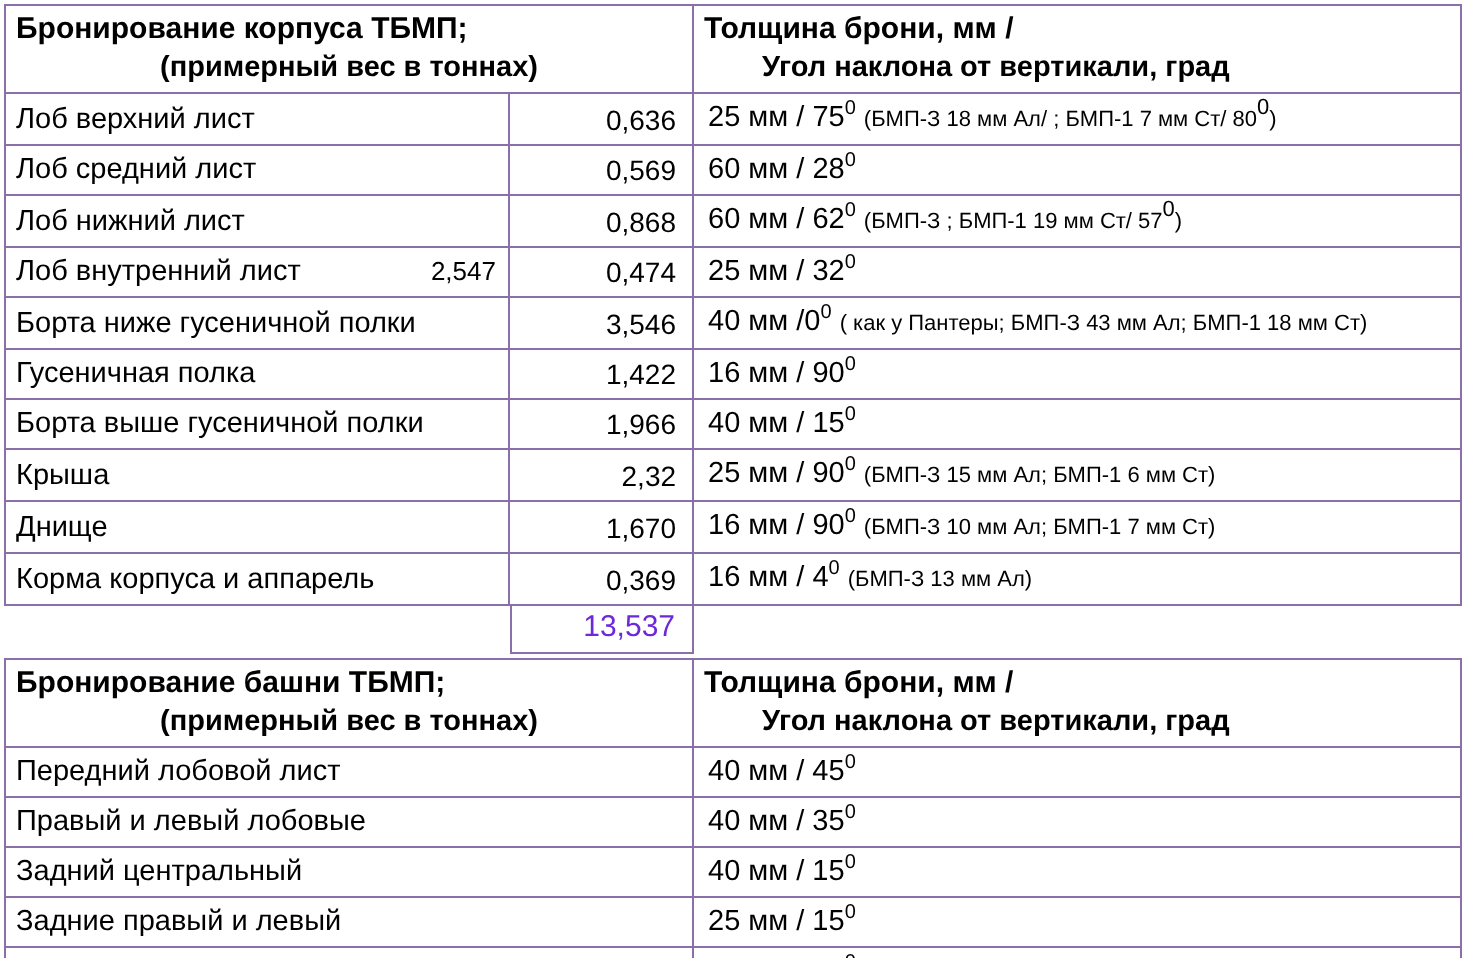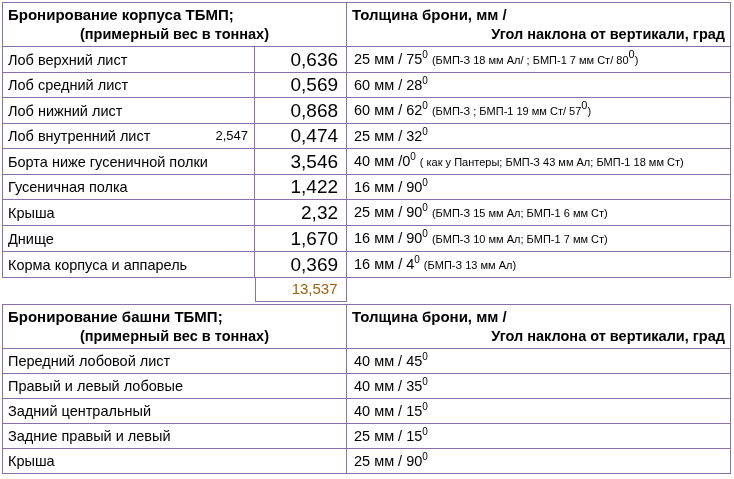--- a/index.html
+++ b/index.html
@@ -47,21 +47,21 @@
   }
   .hdr-sub {
     font-size: 14.5px;
     font-weight: bold;
     padding: 0 5px 3px 5px;
     line-height: 18px;
     text-align: center;
     white-space: nowrap;
   }
   .hdr-sub.right-ind {
-    text-align: right;
+    text-align: left;
     padding-left: 34px;
   }
   .hdr-cell-noborder-bottom { border-bottom: none !important; }
   .hdr-cell-noborder-top { border-top: none !important; }
 
   .name-cell {
     position: relative;
     font-size: 14.5px;
     padding: 3px 5px 3px 5px;
     line-height: 18px;
@@ -69,21 +69,21 @@
   }
   .name-cell .sub {
     font-size: 13px;
     position: absolute;
     right: 6px;
     bottom: 3px;
     color: #000;
   }
   .val-cell {
     text-align: right;
-    font-size: 19px;
+    font-size: 14px;
     padding: 3px 8px 3px 5px;
     line-height: 18px;
     white-space: nowrap;
   }
   .desc-cell {
     font-size: 14.5px;
     padding: 3px 5px 3px 7px;
     line-height: 18px;
     white-space: nowrap;
   }
@@ -95,21 +95,21 @@
     vertical-align: super;
     line-height: 0;
   }
   .total-row td {
     border: none;
     background: #ffffff;
   }
   .total-box {
     border: 1px solid #8a6fa8;
     border-top: none;
-    color: #a16207;
+    color: #6d28d9;
     font-size: 15px;
     text-align: right;
     padding: 2px 8px 3px 5px;
     line-height: 18px;
   }
   .blank-cell { border: none !important; background: #ffffff; }
 </style>
 </head>
 <body>
 
@@ -204,20 +204,31 @@
           <div class="name-cell">Гусеничная полка</div>
         </td>
         <td>
           <div class="val-cell">1,422</div>
         </td>
         <td>
           <div class="desc-cell"><span>16 мм / 90</span><sup>0</sup></div>
         </td>
       </tr>
 
+      <tr class="row-h">
+        <td>
+          <div class="name-cell">Борта выше гусеничной полки</div>
+        </td>
+        <td>
+          <div class="val-cell">1,966</div>
+        </td>
+        <td>
+          <div class="desc-cell"><span>40 мм / 15</span><sup>0</sup></div>
+        </td>
+      </tr>
 
       <tr class="row-h">
         <td>
           <div class="name-cell">Крыша</div>
         </td>
         <td>
           <div class="val-cell">2,32</div>
         </td>
         <td>
           <div class="desc-cell"><span>25 мм / 90</span><sup>0</sup> <span class="note">(БМП-З 15 мм Ал; БМП-1 6 мм Ст)</span></div>

